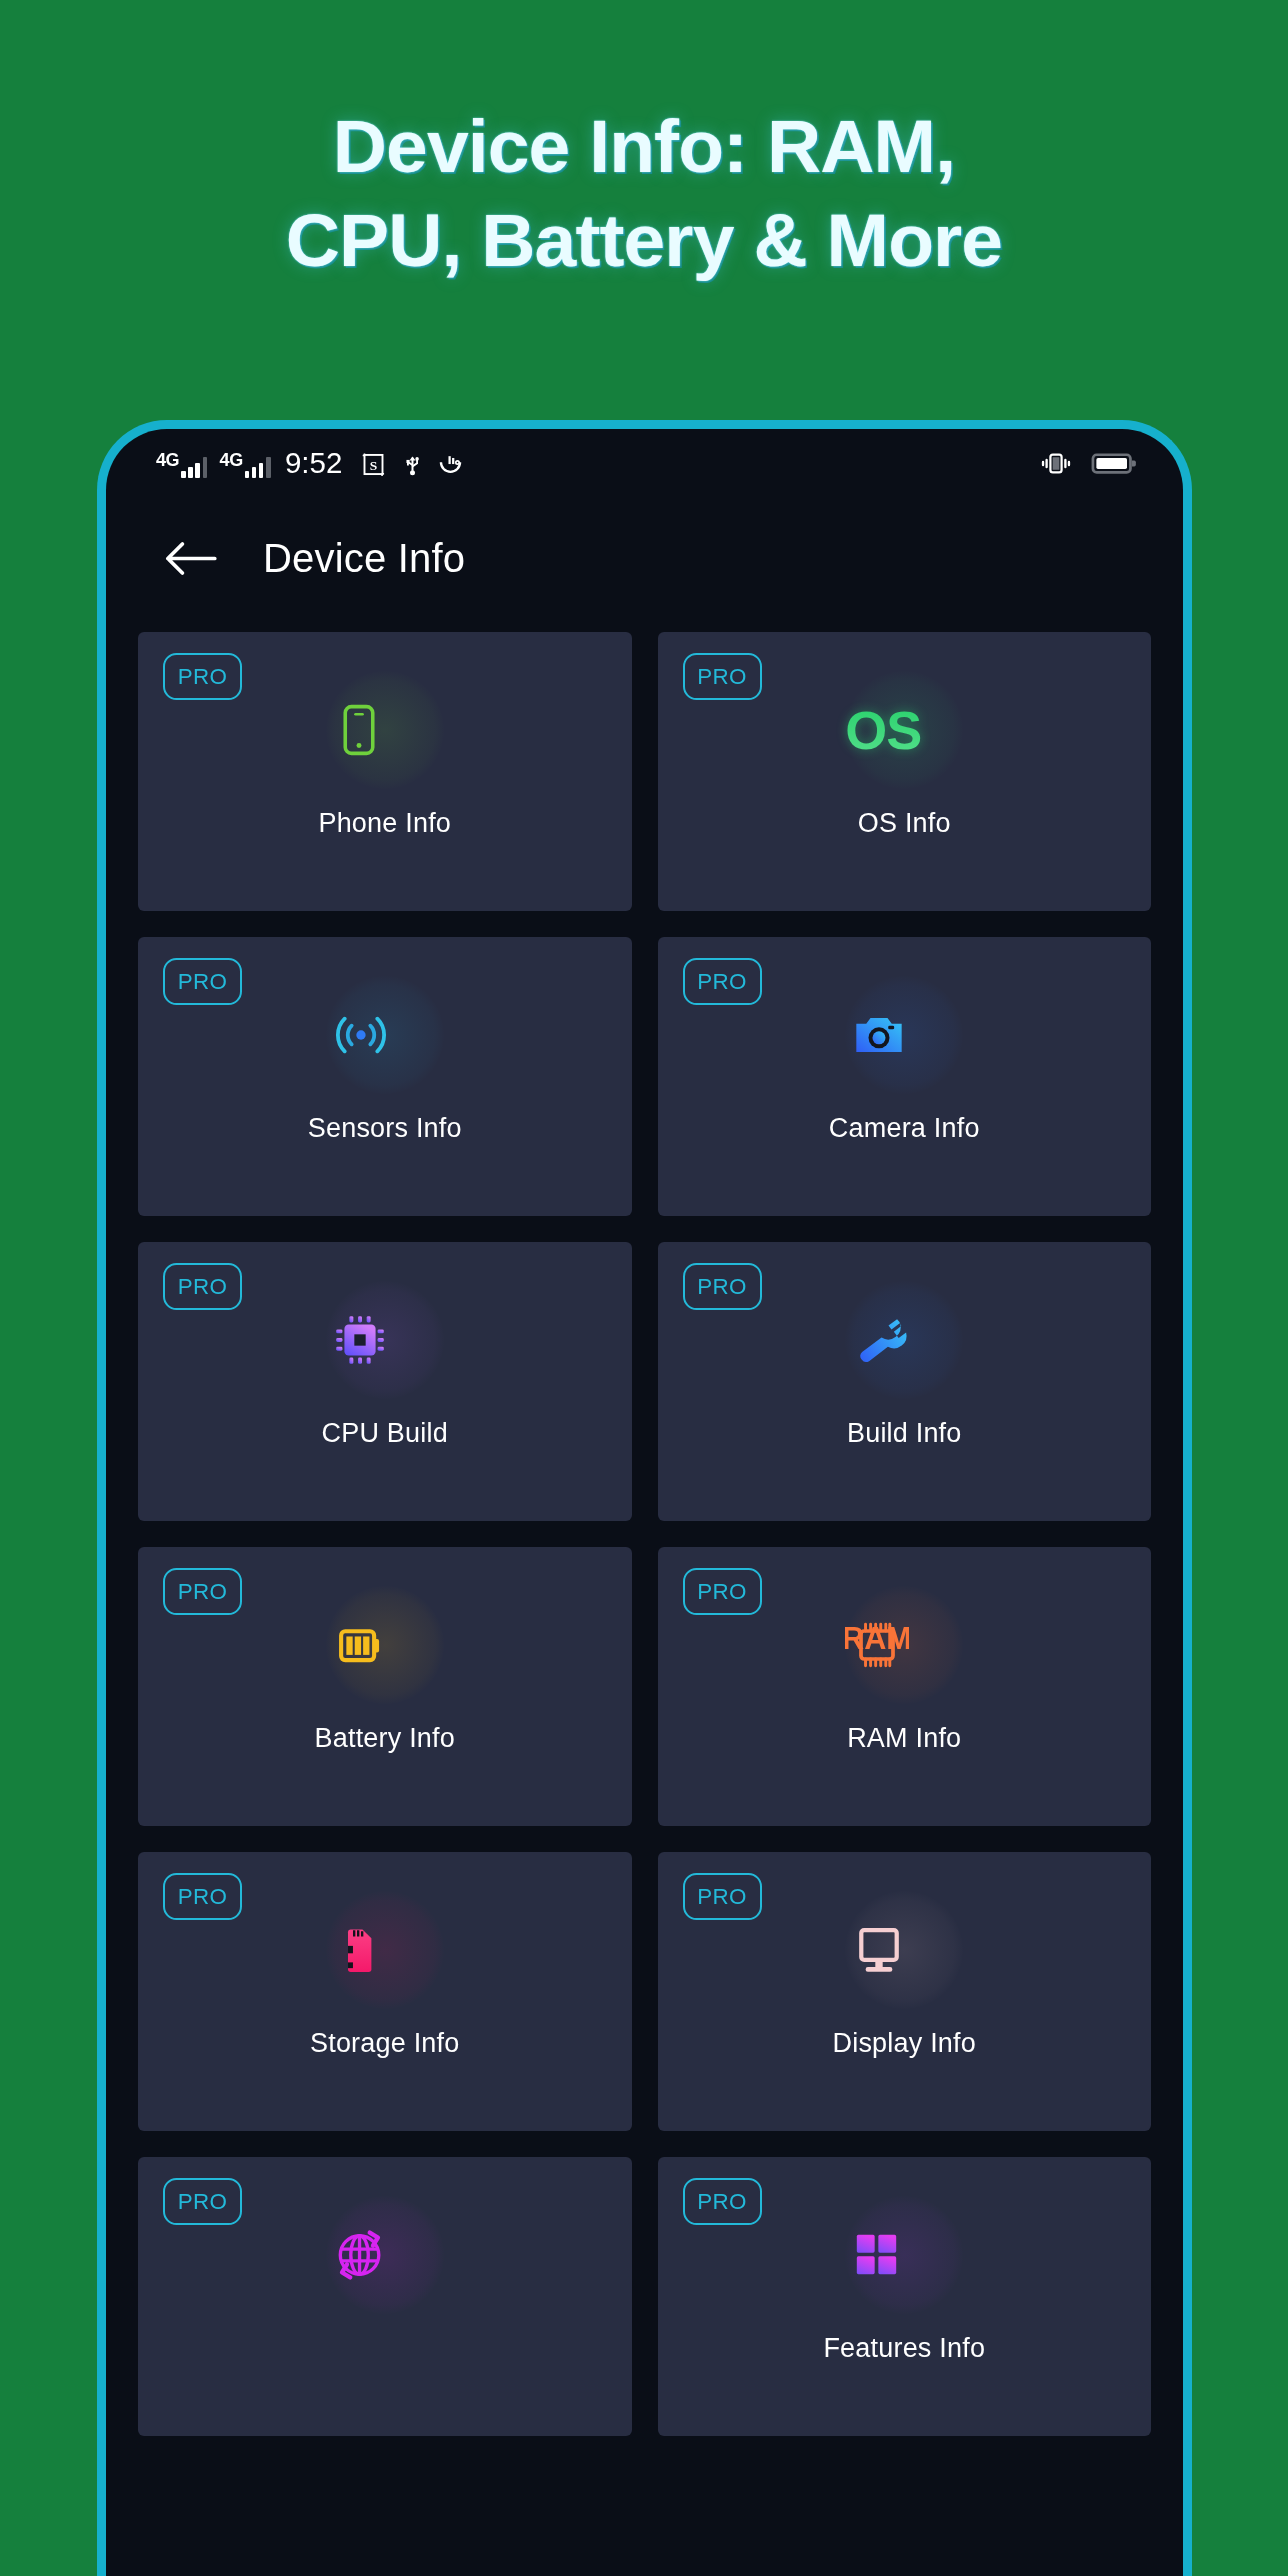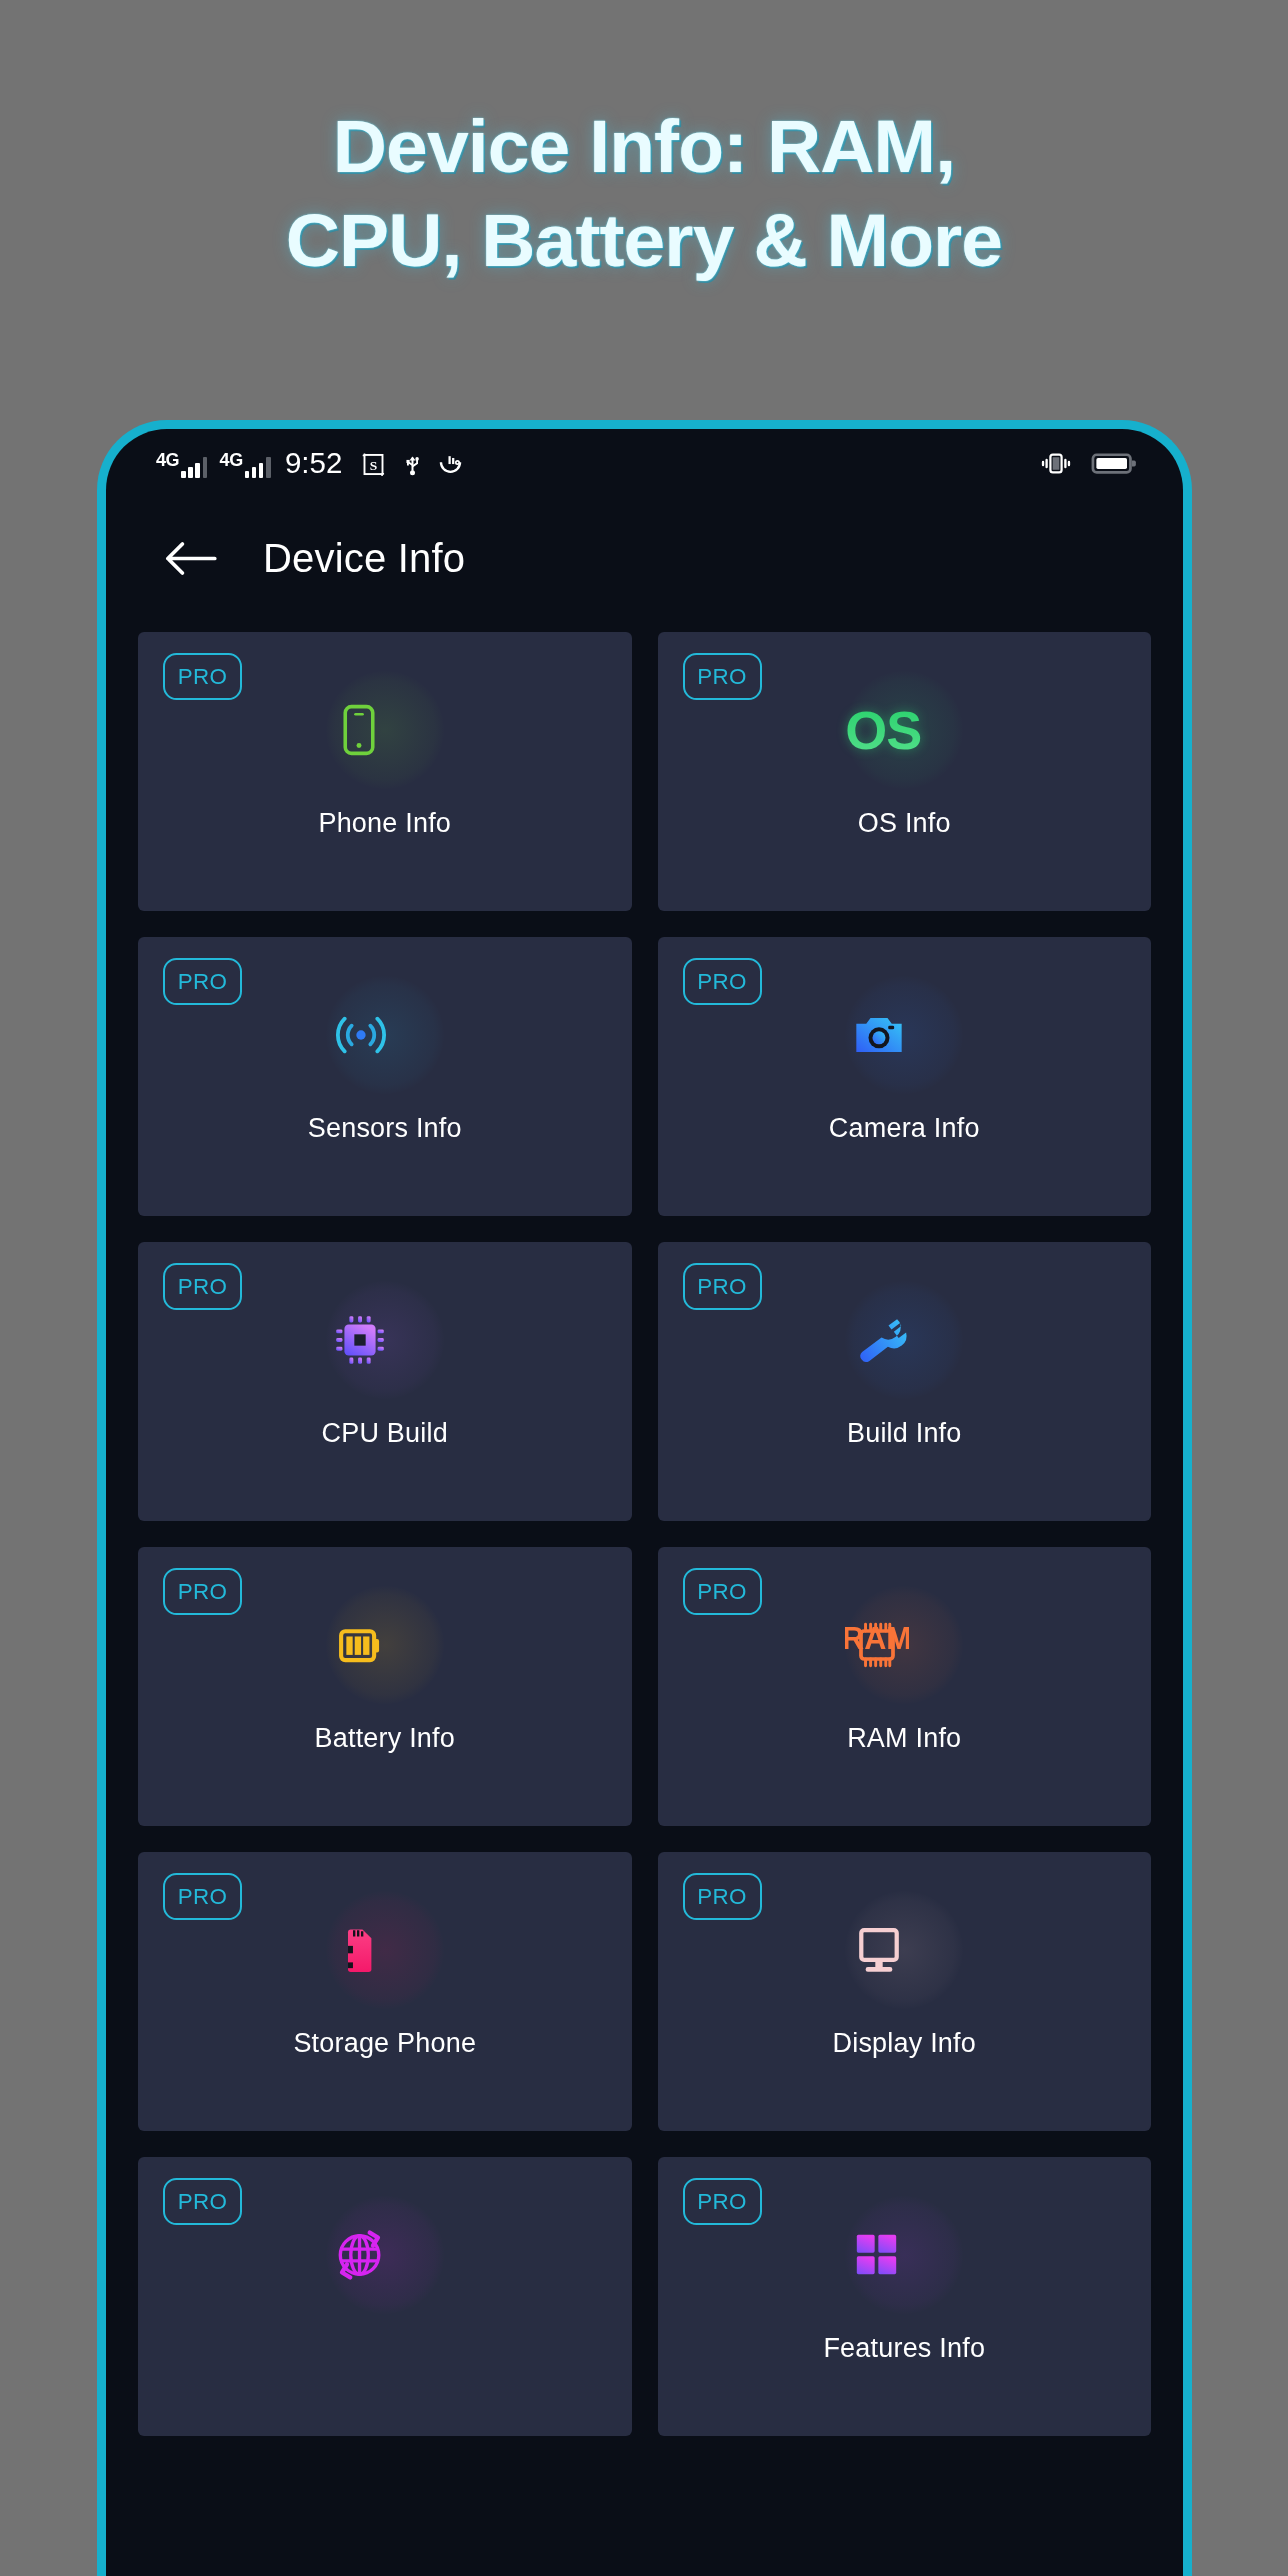--- a/index.html
+++ b/index.html
@@ -7,21 +7,21 @@
     width: 1288px;
     height: 2576px;
     background: #080d14;
     font-family: "Liberation Sans", sans-serif;
     overflow: hidden;
   }
   .page {
     position: relative;
     width: 1288px;
     height: 2576px;
-    background: #737373;
+    background: #15803d;
   }
 
   
   .headline {
     position: absolute;
     top: 100px;
     left: 0;
     width: 1288px;
     text-align: center;
     color: #e9fcff;
@@ -391,21 +391,21 @@
             </linearGradient>
               </defs>
             <path d="M18 9h8.5L33 15.5V38a2 2 0 0 1-2 2H18a2 2 0 0 1-2-2V11a2 2 0 0 1 2-2z" fill="url(#gsd)"></path>
             <g stroke="#14121c" stroke-width="1.7">
               <path d="M20.5 9.6v4.6M23.4 9.6v4.6M26.3 10.4v3.8"></path>
             </g>
             <rect x="16" y="21" width="3.6" height="5.4" fill="#14121c"></rect>
             <rect x="16" y="33" width="3.6" height="4.2" fill="#14121c"></rect>
           </svg>
         </div>
-        <div class="card-label">Storage Phone</div>
+        <div class="card-label">Storage Info</div>
       </div>
 
       <div class="card">
         <div class="pro">PRO</div>
         <div class="icon-wrap" style="background:radial-gradient(circle,rgba(246,207,210,.10) 0%,rgba(246,207,210,.03) 60%,transparent 72%)">
           <svg width="68" height="68" viewBox="0 0 48 48">
             <rect x="11.5" y="10" width="25" height="21" rx="2" fill="none" stroke="#f6cfd2" stroke-width="3"></rect>
             <rect x="21.4" y="31" width="5.2" height="5.4" fill="#f6cfd2"></rect>
             <rect x="14.6" y="36" width="18.8" height="3.4" rx="1.5" fill="#f6cfd2"></rect>
           </svg>

